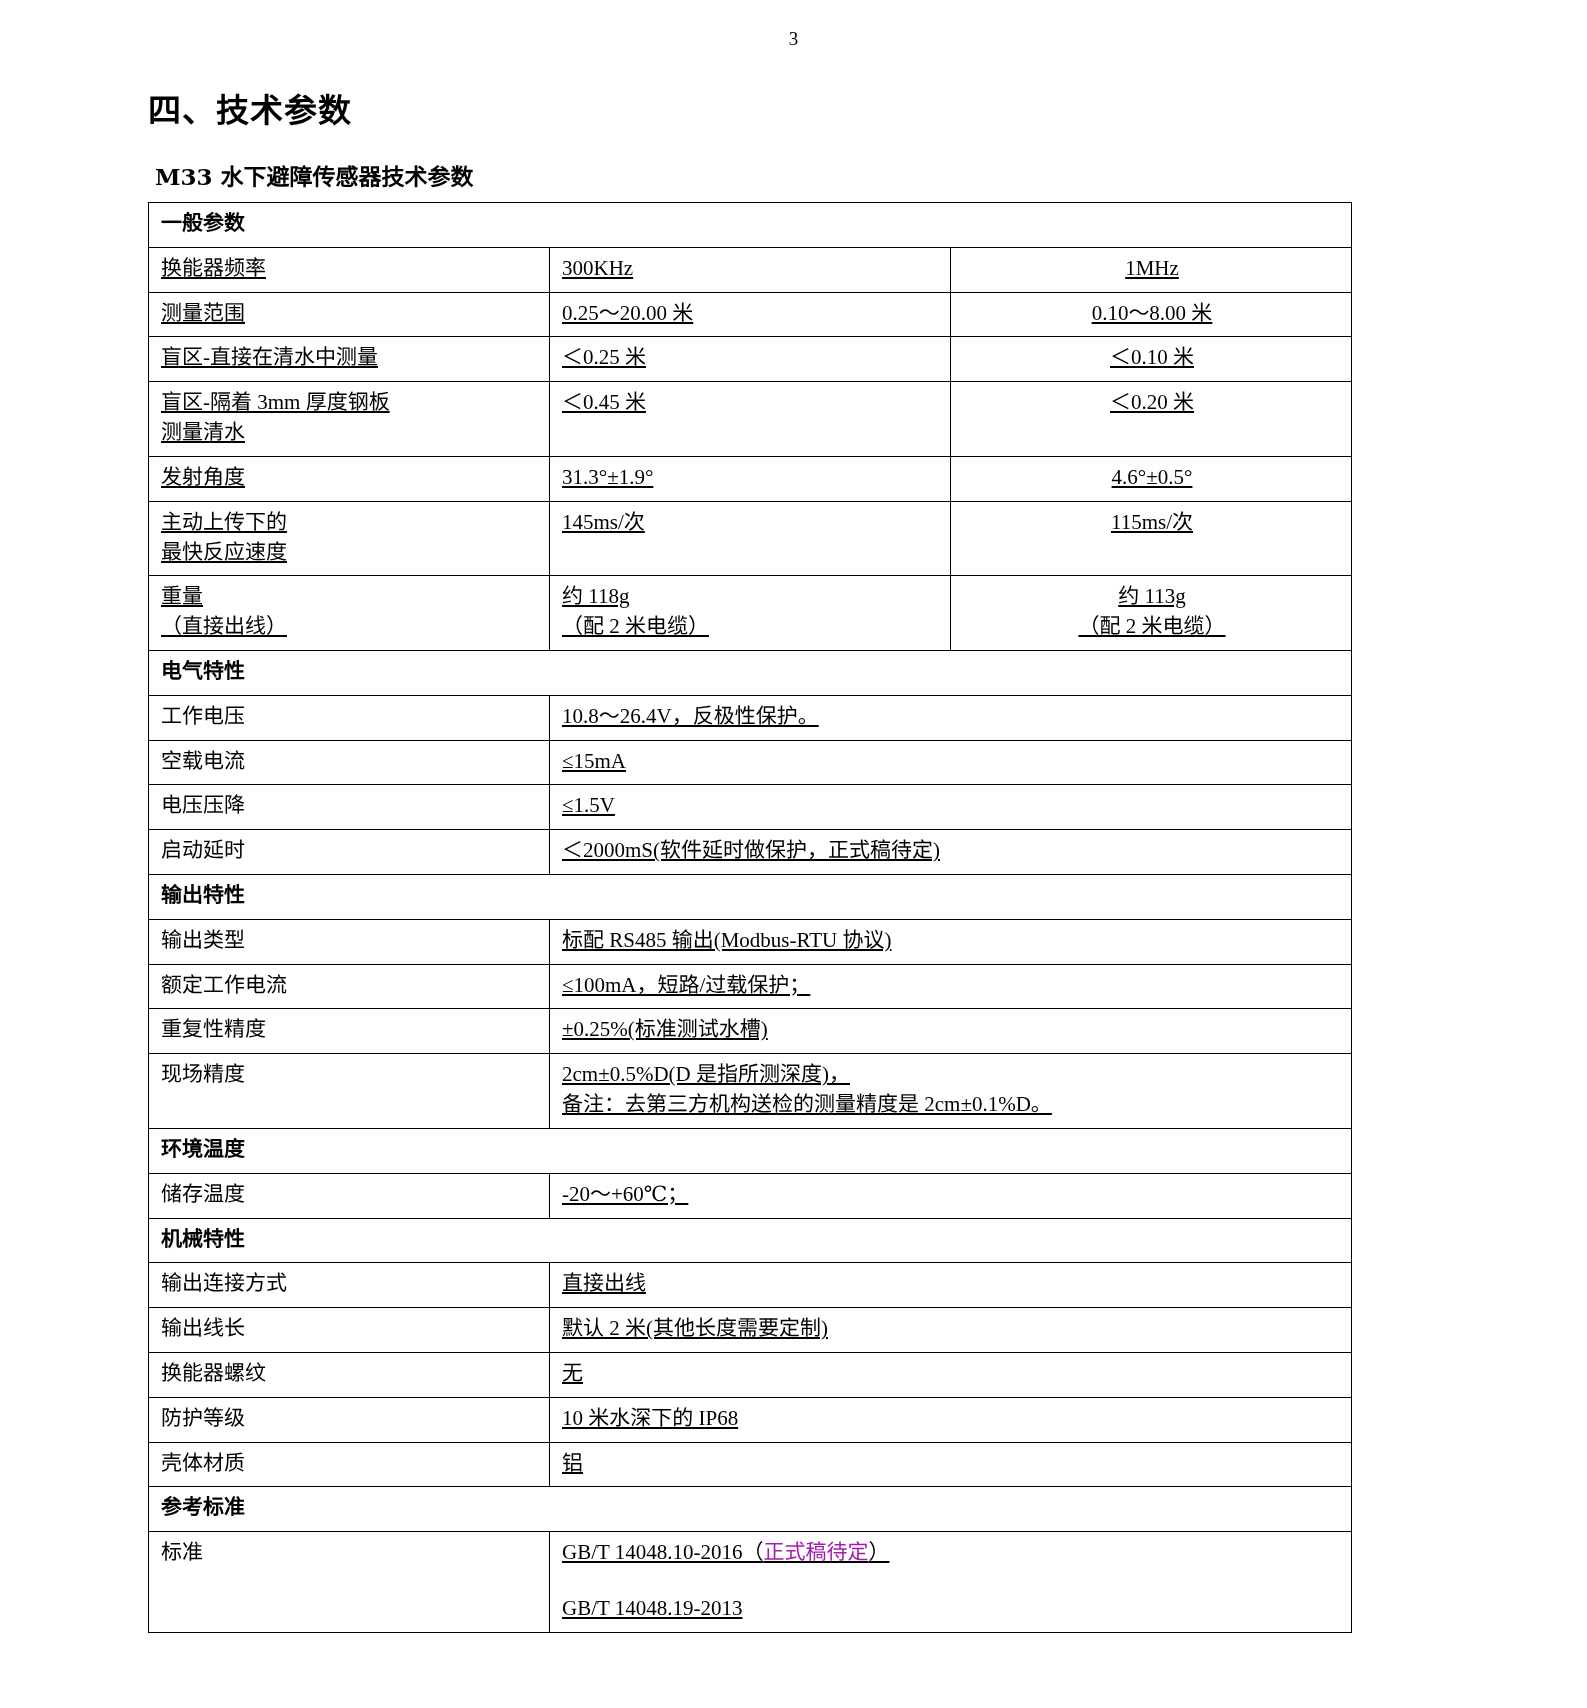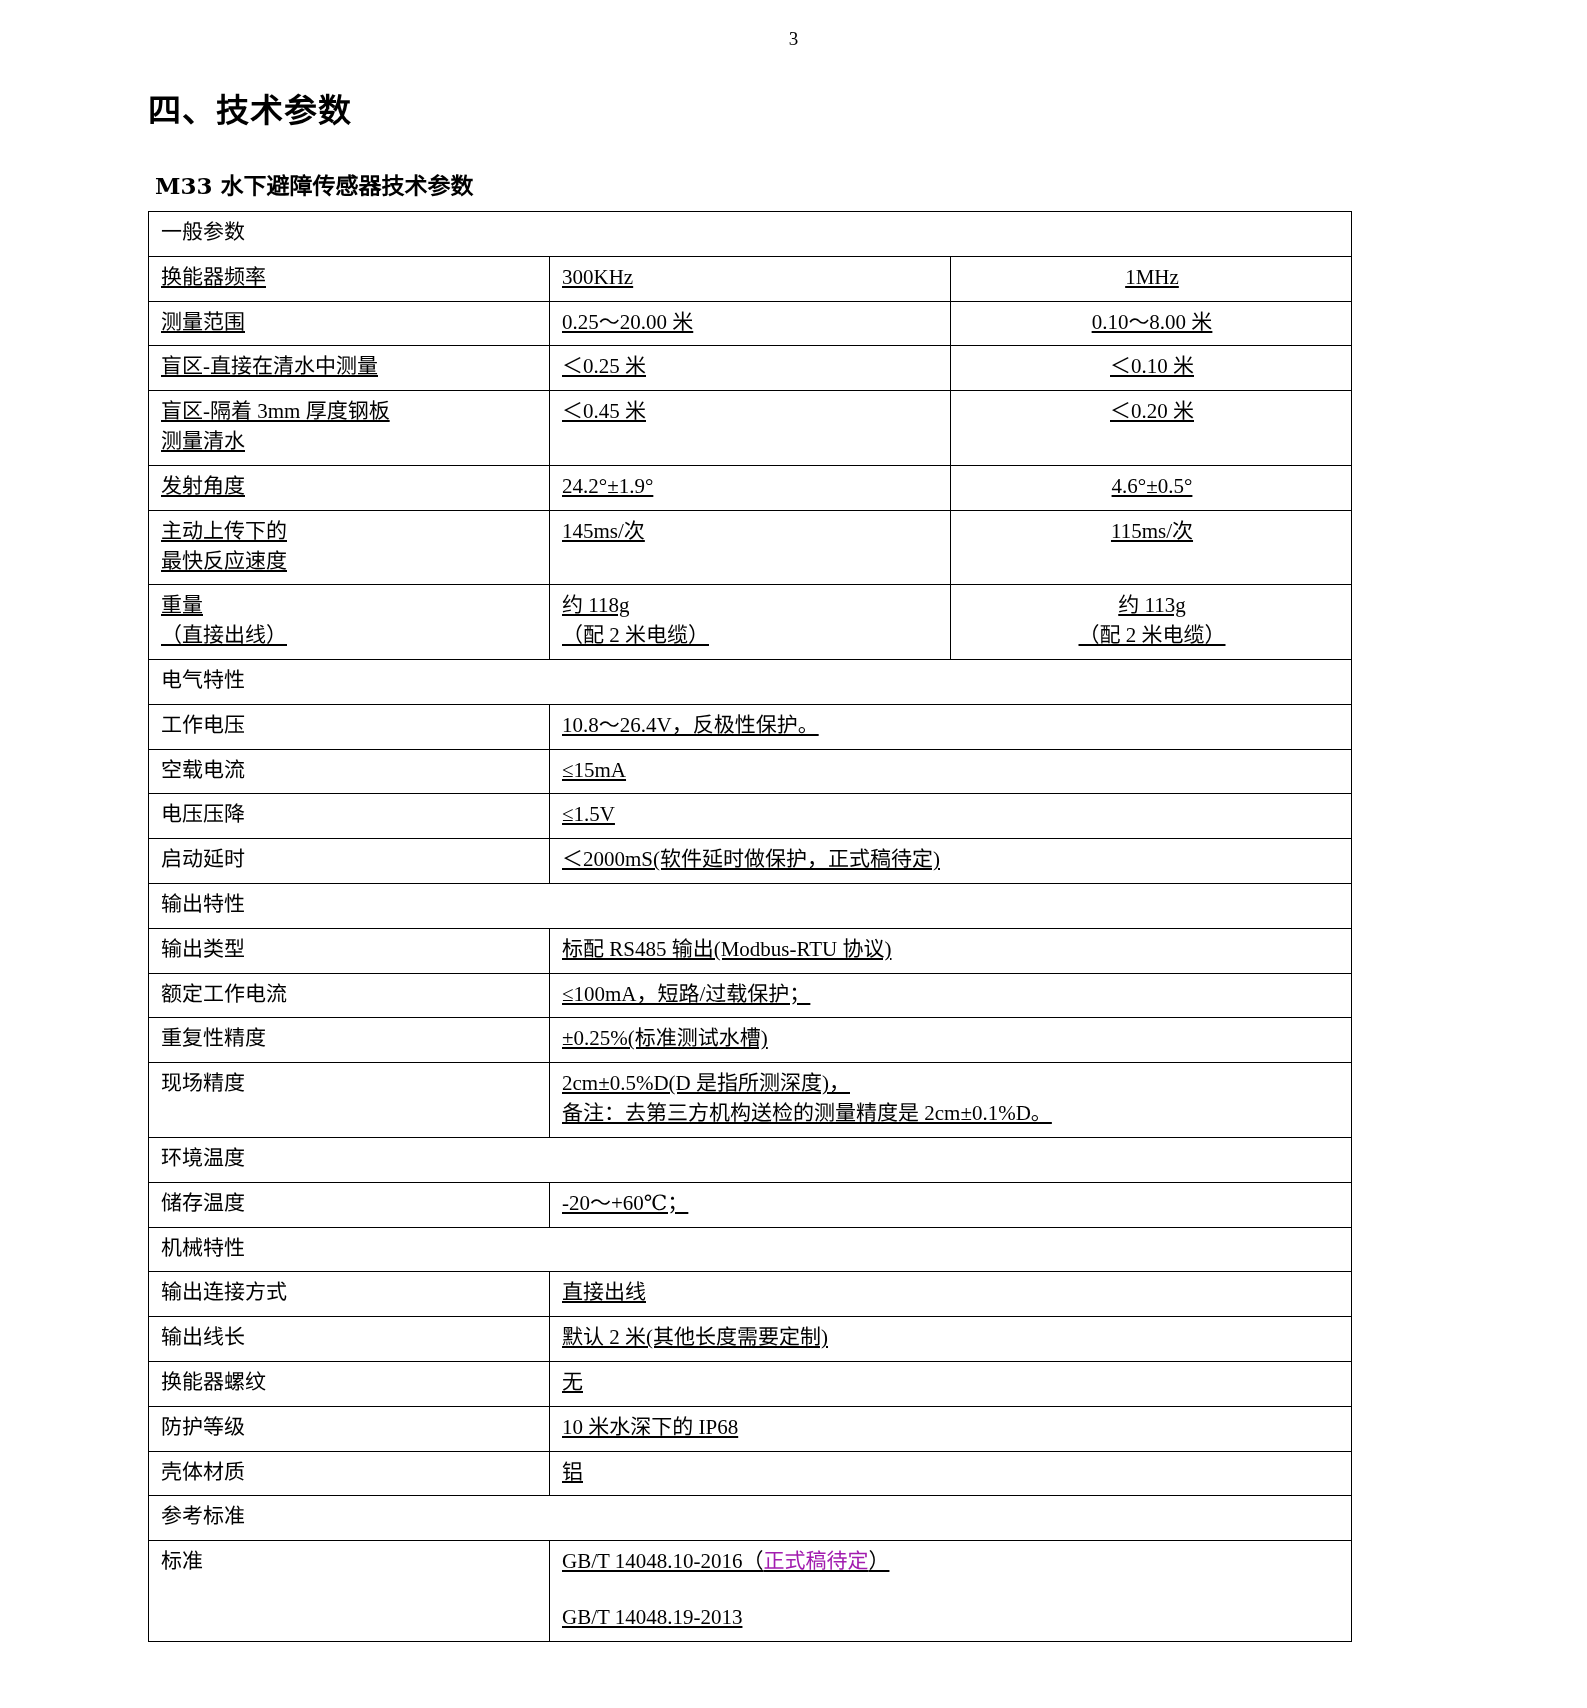--- a/index.html
+++ b/index.html
@@ -29,21 +29,21 @@
     font-family: "Liberation Serif", serif;
   }
   .content {
     margin-left: 148px;
     margin-right: 140px;
     margin-top: 34px;
   }
   h1.section-title {
     font-size: 33px;
     font-weight: bold;
-    margin: 0 0 35px 0;
+    margin: 0 0 26px 0;
     letter-spacing: 1px;
     font-family: "DejaVu Serif", "Liberation Serif", serif;
   }
   .table-caption {
     font-size: 23px;
     font-weight: bold;
     margin: 0 0 10px 7px;
     font-family: "DejaVu Serif", "Liberation Serif", serif;
   }
   table.spec {
@@ -56,21 +56,21 @@
     border: 1px solid #000000;
     padding: 6px 10px 8px 12px;
     vertical-align: top;
     line-height: 1.42;
     font-family: "Liberation Serif", "DejaVu Serif", serif;
   }
   td.col-label { width: 340px; }
   td.col-v1 { width: 428px; }
   td.col-v2 { width: 436px; text-align: center; }
   tr.group td {
-    font-weight: normal;
+    font-weight: bold;
   }
   .red {
     color: #a21caf;
   }
   .cell-line { display: block; text-decoration: underline; }
   .blank-line { display: block; height: 26px; }
 </style>
 </head>
 <body>
 
@@ -132,21 +132,21 @@
             </td>
             <td class="col-v2">
               <span class="cell-line">＜0.20 米</span>
             </td>
           </tr>
           <tr>
             <td class="col-label">
               <span class="cell-line">发射角度</span>
             </td>
             <td class="col-v1">
-              <span class="cell-line">24.2°±1.9°</span>
+              <span class="cell-line">31.3°±1.9°</span>
             </td>
             <td class="col-v2">
               <span class="cell-line">4.6°±0.5°</span>
             </td>
           </tr>
           <tr>
             <td class="col-label">
               <span class="cell-line">主动上传下的</span>
               <span class="cell-line">最快反应速度</span>
             </td>

